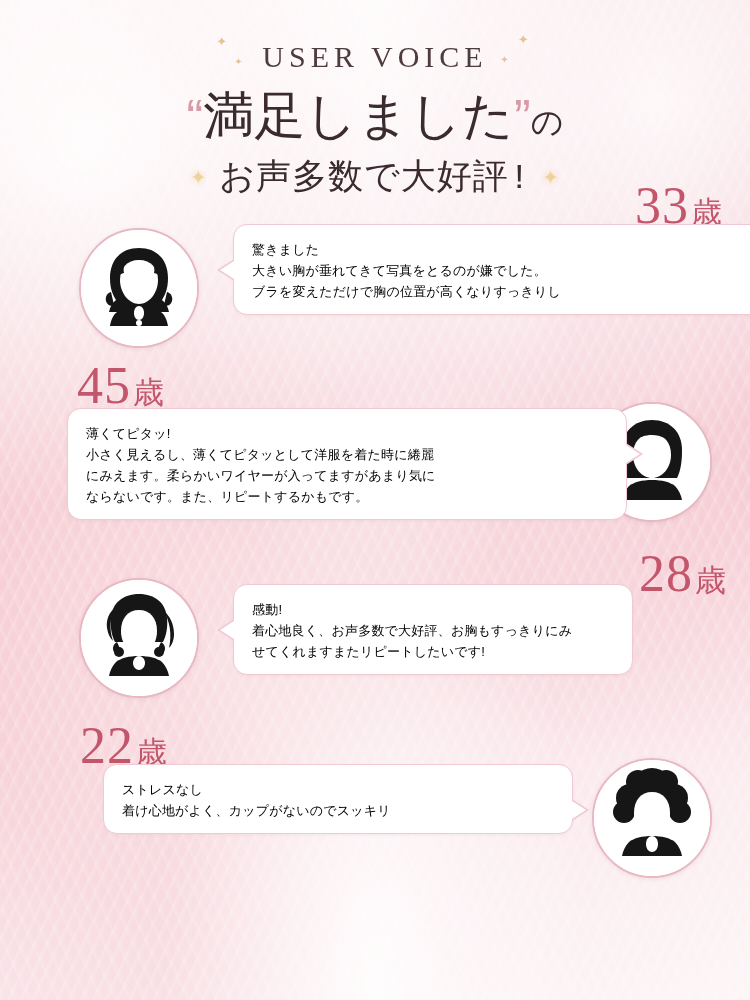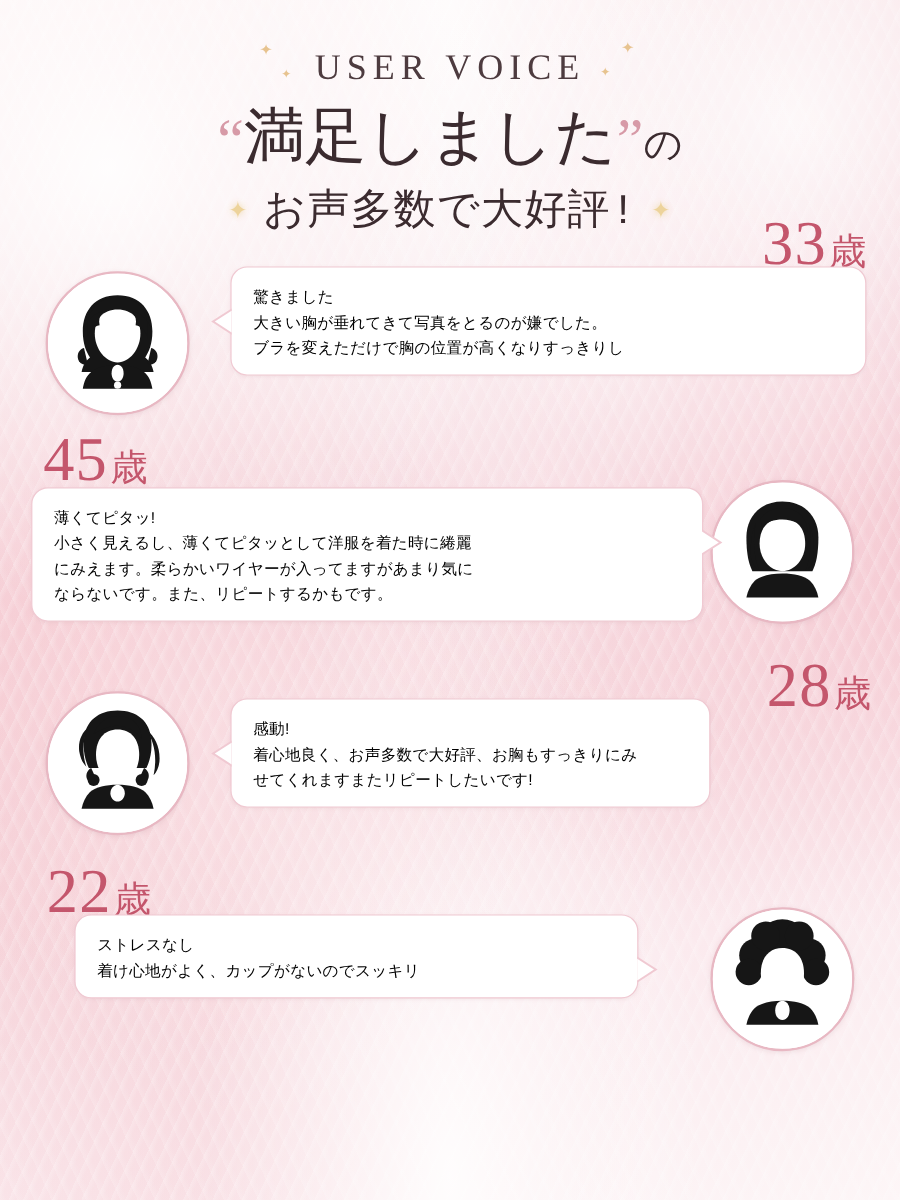--- a/index.html
+++ b/index.html
@@ -59,21 +59,21 @@
     color: #e7c38f;
     font-size: 15px;
   }
   .eyebrow .spark.l1 { left: -46px; top: -6px; font-size: 13px; }
   .eyebrow .spark.l2 { left: -28px; top: 16px; font-size: 10px; }
   .eyebrow .spark.r1 { right: -46px; top: -8px; font-size: 13px; }
   .eyebrow .spark.r2 { right: -26px; top: 14px; font-size: 10px; }
 
   .headline {
     margin-top: 12px;
-    font-family: Liberation Serif, serif;
+    font-family: Liberation Sans, sans-serif;
     font-size: 51px;
     color: #3b2b2f;
     line-height: 1.16;
     white-space: nowrap;
   }
   .headline .quote {
     color: #d79aa7;
     font-size: 50px;
     vertical-align: -2px;
   }
@@ -93,20 +93,21 @@
     color: #edd39b;
     font-size: 26px;
     vertical-align: 4px;
     margin: 0 12px;
     text-shadow: 0 0 6px rgba(237,211,155,0.9);
   }
 
   
   .items {
     margin-top: 14px;
+    padding-left: 41px;
   }
   .row {
     position: relative;
     height: 172px;
   }
   .row.r1 { height: 168px; }
   .row.r2 { height: 178px; }
   .row.r3 { height: 178px; }
   .row.r4 { height: 170px; }
 

